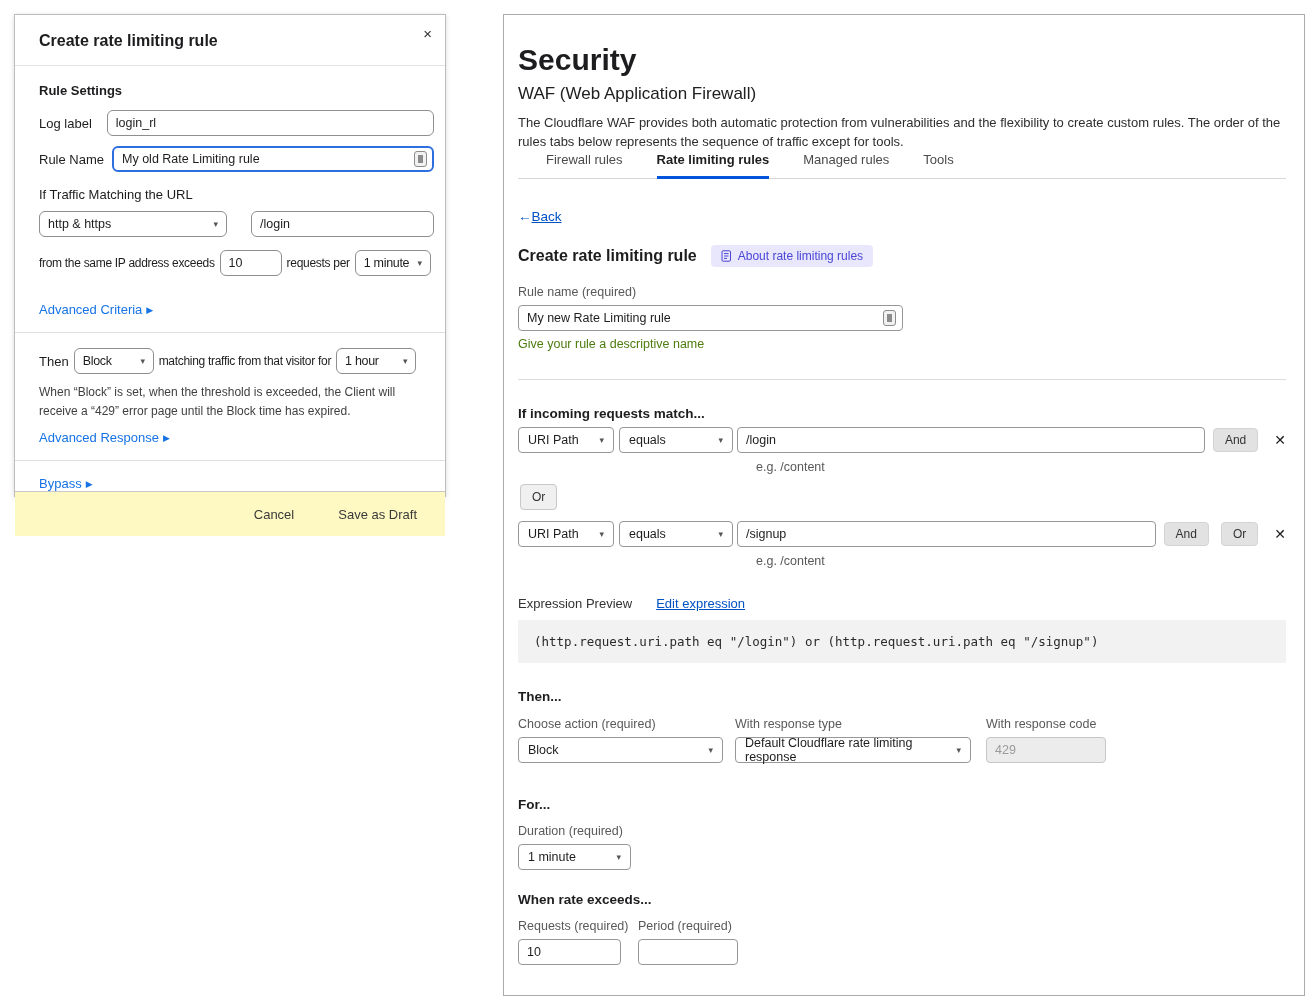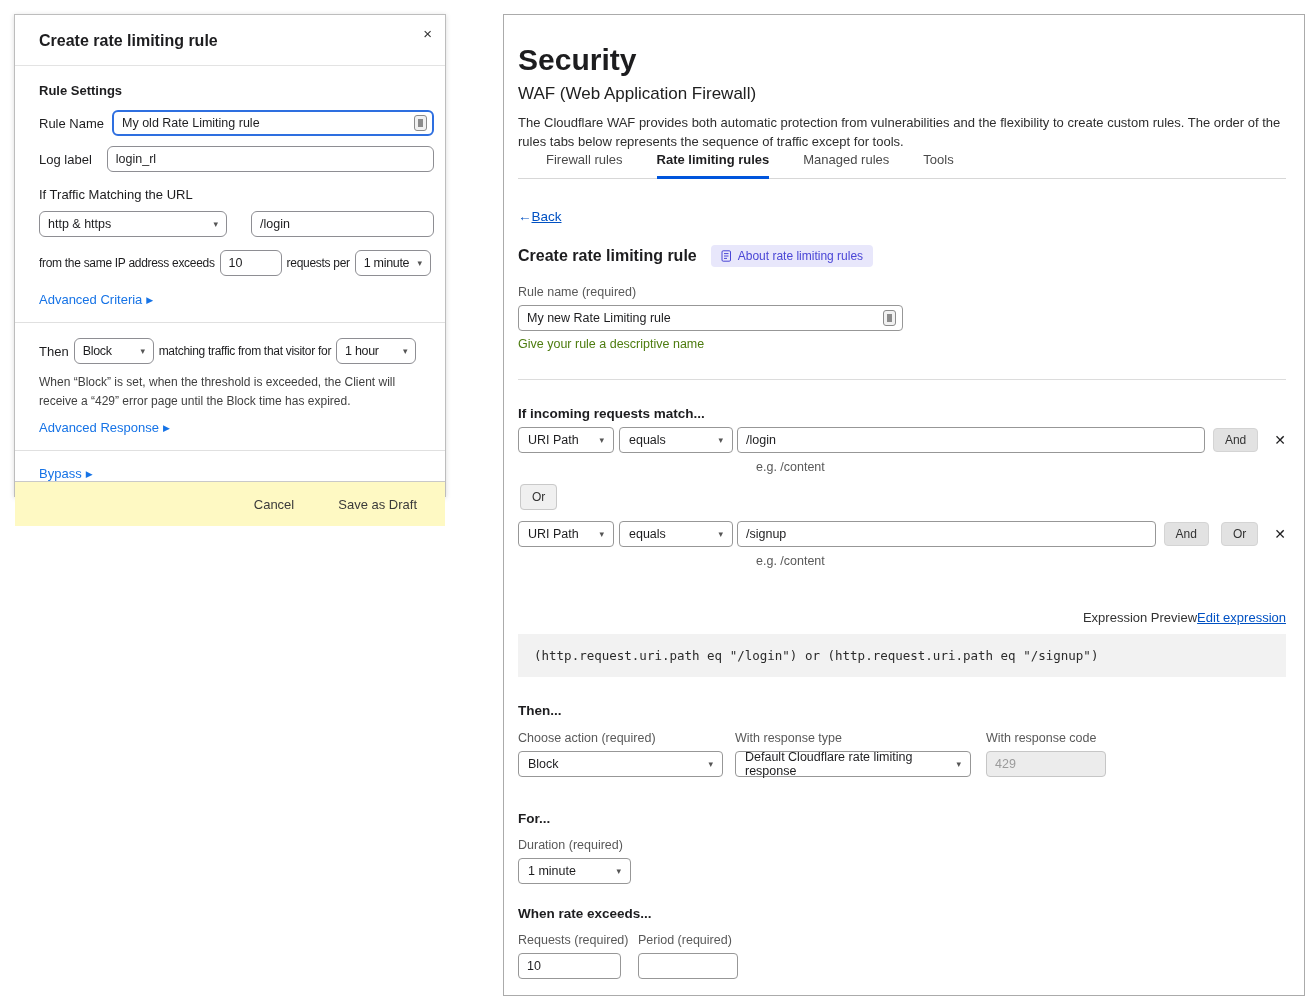--- a/index.html
+++ b/index.html
@@ -37,21 +37,21 @@
   }
   .autofill::after { content:""; width:5px; height:8px; background:#8b8b8b; }
   .sel {
     height:26px; border:1px solid #8e8e93; border-radius:6px; padding:0 8px;
     font-size:12.5px; display:flex; align-items:center; justify-content:space-between;
     background:#fff; cursor:pointer; flex-shrink:0;
   }
   .caret { font-size:9px; color:#555; margin-left:6px; }
   .plain-h { font-size:13px; margin:15px 0 9px 0; }
   .tight { font-size:12px; letter-spacing:-0.3px; gap:5px; }
-  .link-left { color:#1673e6; font-size:13px; cursor:pointer; display:inline-flex; align-items:center; gap:4px; margin-top:6px; }
+  .link-left { color:#1673e6; font-size:13px; cursor:pointer; display:inline-flex; align-items:center; gap:4px; margin-top:16px; }
   .disc { font-size:9px; }
   .dlg-divider { border-top:1px solid #e0e0e0; margin:15px -11px 15px -24px; }
   .help-txt { font-size:12px; color:#3f3f3f; line-height:1.55; margin-top:9px; max-width:380px; }
   .dialog-footer {
     background:#fef9c3; height:45px; flex-shrink:0; border-top:1px solid #c9c9c9;
     display:flex; align-items:center; justify-content:flex-end; gap:44px; padding:0 28px;
   }
   .footer-btn { font-size:13px; color:#3a3a3a; cursor:pointer; }
 
   
@@ -95,21 +95,21 @@
   .cond-row .val-wrap { flex:1; position:relative; display:flex; align-items:center; }
   .btn-chip {
     background:#e2e2e2; border:1px solid #d4d4d4; border-radius:4px;
     font-size:12px; color:#333; padding:5px 11px; cursor:pointer; line-height:1; flex-shrink:0;
   }
   .btn-chip.outline { background:#f0f0f0; border-color:#c9c9c9; }
   .ml8 { margin-left:8px; } .ml12 { margin-left:12px; }
   .x-remove { font-size:14px; color:#1d1d1f; margin-left:16px; cursor:pointer; flex-shrink:0; }
   .row-hint { font-size:12.5px; color:#595959; margin:7px 0 0 238px; }
   .or-standalone { margin:13px 0 2px 2px; }
-  .expr-head { display:flex; justify-content:flex-end; align-items:center; margin-top:42px; }
+  .expr-head { display:flex; justify-content:flex-start; align-items:center; margin-top:28px;gap:24px; }
   .expr-label { font-size:13px; color:#333; }
   .edit-link { color:#0051c3; font-size:13px; text-decoration:underline; cursor:pointer; }
   .code-box {
     background:#f2f2f2; margin-top:9px; padding:14px 16px;
     font-family:"DejaVu Sans Mono", monospace; font-size:12.5px; color:#2b2b2b;
   }
   .cols { display:flex; margin-top:13px; }
   .col { display:flex; flex-direction:column; }
   .w205 { width:205px; } .w236 { width:236px; margin-left:12px; } .w120 { width:120px; margin-left:15px; }
   .w113 { width:113px; } .w103 { width:103px; } .w100 { width:100px; margin-left:17px; }
@@ -119,31 +119,31 @@
 
 <div class="dialog">
   <div class="dialog-header">
     <span class="dialog-title">Create rate limiting rule</span>
     <span class="dialog-close">×</span>
   </div>
   <div class="dialog-body">
     <div class="bold-h">Rule Settings</div>
 
     <div class="frow">
+      <span class="flabel">Log label</span>
+      <span class="inp-wrap" style="margin-left:7px;">
+        <input class="inp" value="login_rl" style="">
+      </span>
+    </div>
+
+    <div class="frow">
       <span class="flabel">Rule Name</span>
       <span class="inp-wrap">
         <input class="inp focused" value="My old Rate Limiting rule" style="">
         <span class="autofill"></span>
-      </span>
-    </div>
-
-    <div class="frow">
-      <span class="flabel">Log label</span>
-      <span class="inp-wrap" style="margin-left:7px;">
-        <input class="inp" value="login_rl" style="">
       </span>
     </div>
 
     <div class="plain-h">If Traffic Matching the URL</div>
 
     <div class="frow" style="gap:24px;">
       <span class="sel" style="width:188px;">
         <span>http &amp; https</span>
         <span class="caret">▾</span>
       </span>

